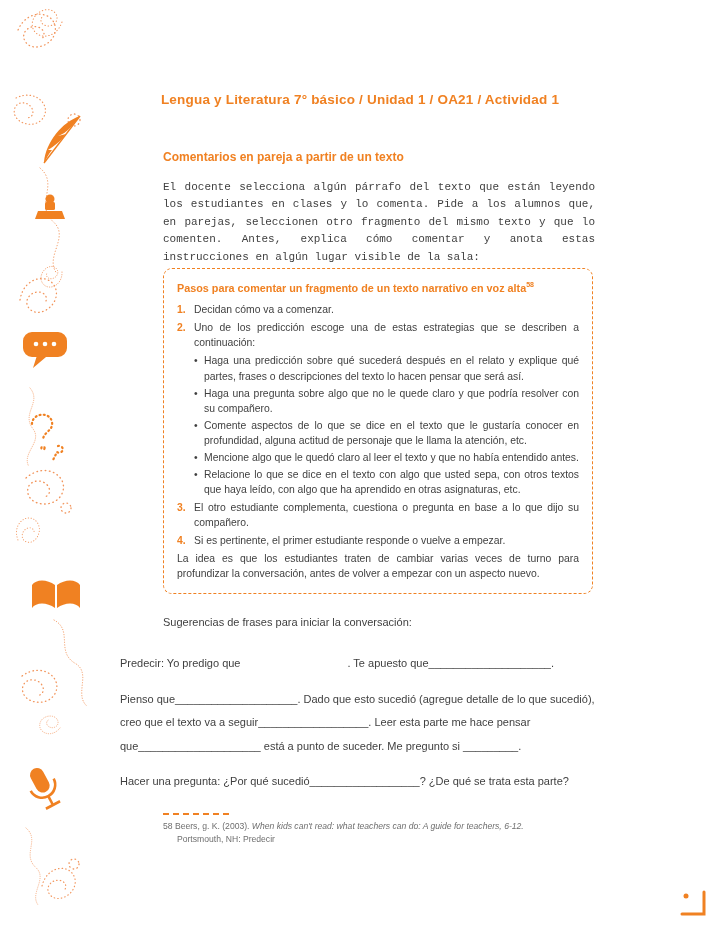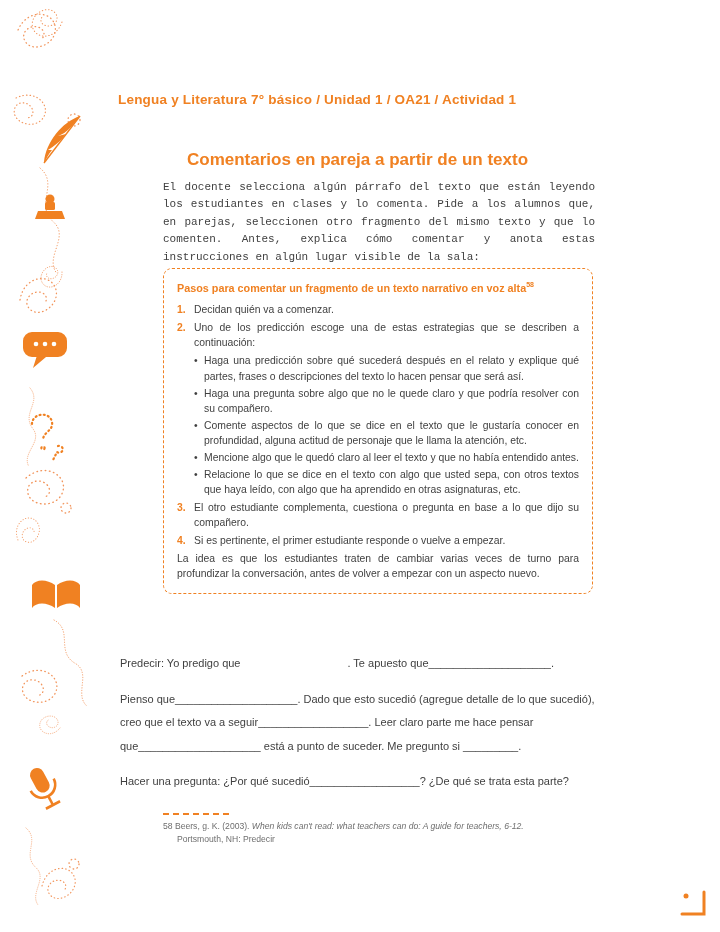--- a/index.html
+++ b/index.html
@@ -9,26 +9,26 @@
     font-family: "Liberation Sans", "DejaVu Sans", sans-serif;
     position: relative;
     color: #3f3f3f;
   }
   .page { position: relative; width: 720px; height: 932px; overflow: hidden; background: #fff; }
 
   .margin-art { position: absolute; left: 0; top: 0; }
 
   .header-title {
     position: absolute; left: 118px; top: 92px; width: 484px;
-    color: #F08122; font-size: 13.5px; font-weight: 700;
+    text-align: center; color: #F08122; font-size: 13.5px; font-weight: 700;
     letter-spacing: .2px;
   }
   .activity-title {
     position: absolute; left: 163px; top: 150px;
-    color: #F08122; font-size: 17px; font-weight: 700; margin-left: 24px;
+    color: #F08122; font-size: 12px; font-weight: 700;
   }
   .intro {
     position: absolute; left: 163px; top: 179px; width: 432px;
     font-size: 11px; line-height: 1.58; text-align: justify; color: #3f3f3f; font-family: Liberation Mono, monospace;
   }
 
   .steps-box {
     position: absolute; left: 163px; top: 268px; width: 430px;
     border: 1.6px dashed #F08122; border-radius: 9px;
     padding: 11px 13px 11px 13px;
@@ -131,21 +131,21 @@
   <div class="activity-title">Comentarios en pareja a partir de un texto</div>
   <p class="intro">El docente selecciona algún párrafo del texto que están leyendo los estudiantes en clases y lo comenta. Pide a los alumnos que, en parejas, seleccionen otro fragmento del mismo texto y que lo comenten. Antes, explica cómo comentar y anota estas instrucciones en algún lugar visible de la sala:</p>
 
   <div class="steps-box">
     <div class="box-title">
       <span>Pasos para comentar un fragmento de un texto narrativo en voz alta</span><sup>58</sup>
     </div>
 
     <div class="step">
       <span class="step-num">1.</span>
-      <span class="step-text">Decidan quién va a comenzar.</span>
+      <span class="step-text">Decidan cómo va a comenzar.</span>
     </div>
 
     <div class="step">
       <span class="step-num">2.</span>
       <span class="step-text">Uno de los predicción escoge una de estas estrategias que se describen a continuación:</span>
     </div>
     <div class="bullets">
       <div class="bullet">
         <span class="bullet-marker">•</span>
         <span class="bullet-text">Haga una predicción sobre qué sucederá después en el relato y explique qué partes, frases o descripciones del texto lo hacen pensar que será así.</span>
@@ -174,23 +174,24 @@
     </div>
 
     <div class="step">
       <span class="step-num">4.</span>
       <span class="step-text">Si es pertinente, el primer estudiante responde o vuelve a empezar.</span>
     </div>
 
     <p class="box-closing">La idea es que los estudiantes traten de cambiar varias veces de turno para profundizar la conversación, antes de volver a empezar con un aspecto nuevo.</p>
   </div>
 
+  <div class="suggestions-label">Sugerencias de frases para iniciar la conversación:</div>
   <div class="suggestions">
     <p>Predecir: Yo predigo que &nbsp;&nbsp;&nbsp;&nbsp;&nbsp;&nbsp;&nbsp;&nbsp;&nbsp;&nbsp;&nbsp;&nbsp;&nbsp;&nbsp;&nbsp;&nbsp;&nbsp;&nbsp;&nbsp;&nbsp;&nbsp;&nbsp;&nbsp;&nbsp;&nbsp;&nbsp;&nbsp;&nbsp;&nbsp;&nbsp;&nbsp;&nbsp;&nbsp;&nbsp;. Te apuesto que____________________.</p>
-    <p>Pienso que____________________. Dado que esto sucedió (agregue detalle de lo que sucedió), creo que el texto va a seguir__________________. Leer claro parte me hace pensar que____________________ está a punto de suceder. Me pregunto si _________.</p>
+    <p>Pienso que____________________. Dado que esto sucedió (agregue detalle de lo que sucedió), creo que el texto va a seguir__________________. Leer esta parte me hace pensar que____________________ está a punto de suceder. Me pregunto si _________.</p>
     <p>Hacer una pregunta: ¿Por qué sucedió__________________? ¿De qué se trata esta parte?</p>
   </div>
 
   <div class="footnote-sep"></div>
   <div class="footnote">
     <span>58</span>
     <span>Beers, g. K. (2003). </span><i>When kids can't read: what teachers can do: A guide for teachers, 6-12.</i><br>
     <span class="fn-line2">Portsmouth, NH: Predecir</span>
   </div>
 

